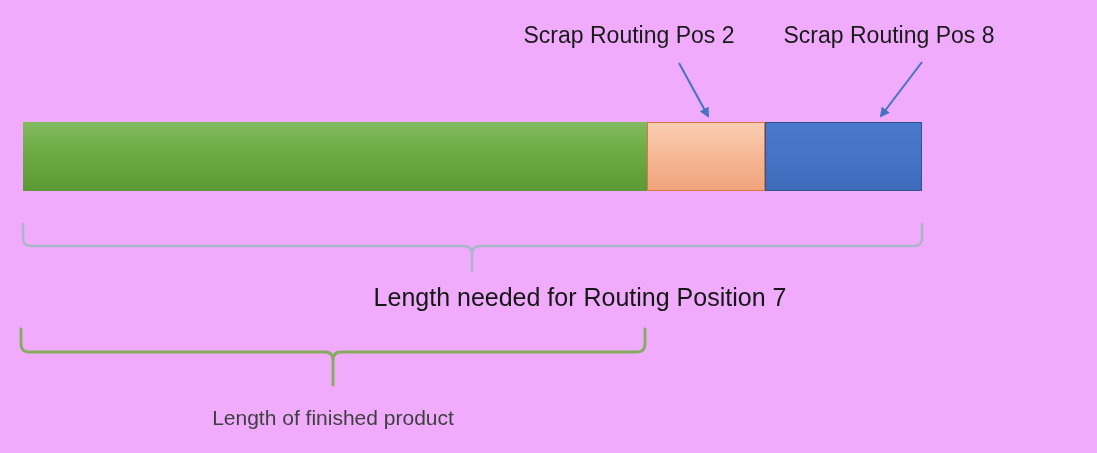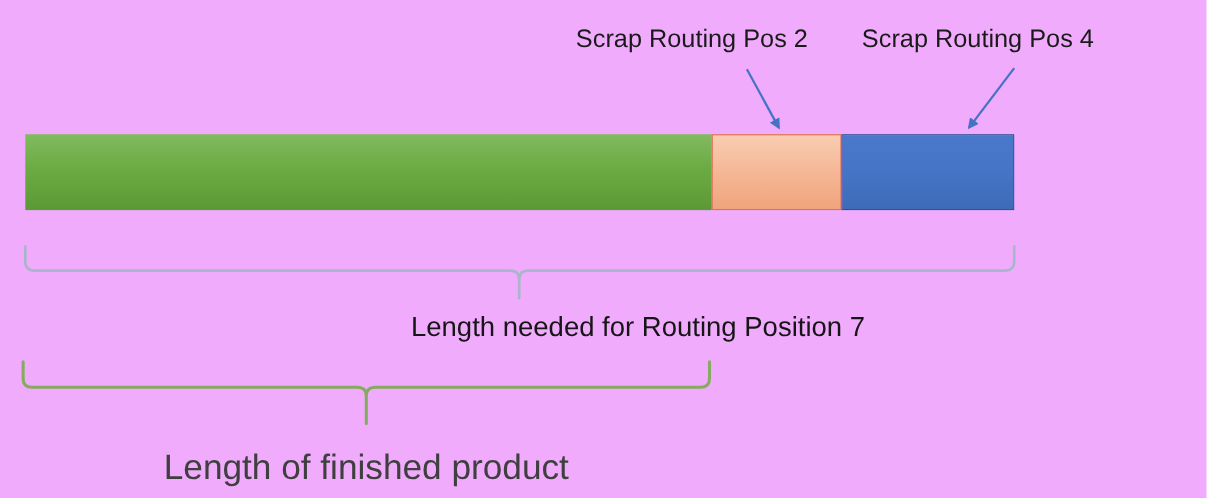--- a/index.html
+++ b/index.html
@@ -17,21 +17,21 @@
     text-align:center;letter-spacing:0px;
   }
   #label-pos2{left:509px;}
   #label-pos1{left:769px;}
   #label-routing-length{
     left:352px;top:283px;width:456px;
     font-size:25px;color:#161616;text-align:center;
   }
   #label-finished-length{
     left:133px;top:406px;width:400px;
-    font-size:32px;color:#3f3f3f;text-align:center;
+    font-size:21px;color:#3f3f3f;text-align:center;
   }
   #bar{
     position:absolute;left:23px;top:122px;width:899px;height:69px;
   }
   .seg{position:absolute;top:0;height:69px;box-sizing:border-box;}
   #seg-green{
     left:0;width:624px;
     background:linear-gradient(180deg,#82ba60 0%,#6cab43 45%,#5c9936 100%);
   }
   #seg-peach{
@@ -45,21 +45,21 @@
     border:1.5px solid #2e5395;
   }
   #overlay{position:absolute;left:0;top:0;width:1097px;height:453px;pointer-events:none;}
 </style>
 </head>
 <body>
 
 <div id="canvas">
 
   <div class="txt callout-label" id="label-pos2">Scrap Routing Pos 2</div>
-  <div class="txt callout-label" id="label-pos1">Scrap Routing Pos 4</div>
+  <div class="txt callout-label" id="label-pos1">Scrap Routing Pos 8</div>
 
   <div id="bar">
     <div class="seg" id="seg-green"></div>
     <div class="seg" id="seg-peach"></div>
     <div class="seg" id="seg-blue"></div>
   </div>
 
   <svg id="overlay" viewBox="0 0 1097 453" xmlns="http://www.w3.org/2000/svg">
     <defs>
       <marker id="arrowhead" viewBox="0 0 10 10" refX="8" refY="5" markerWidth="5" markerHeight="5" orient="auto-start-reverse">

